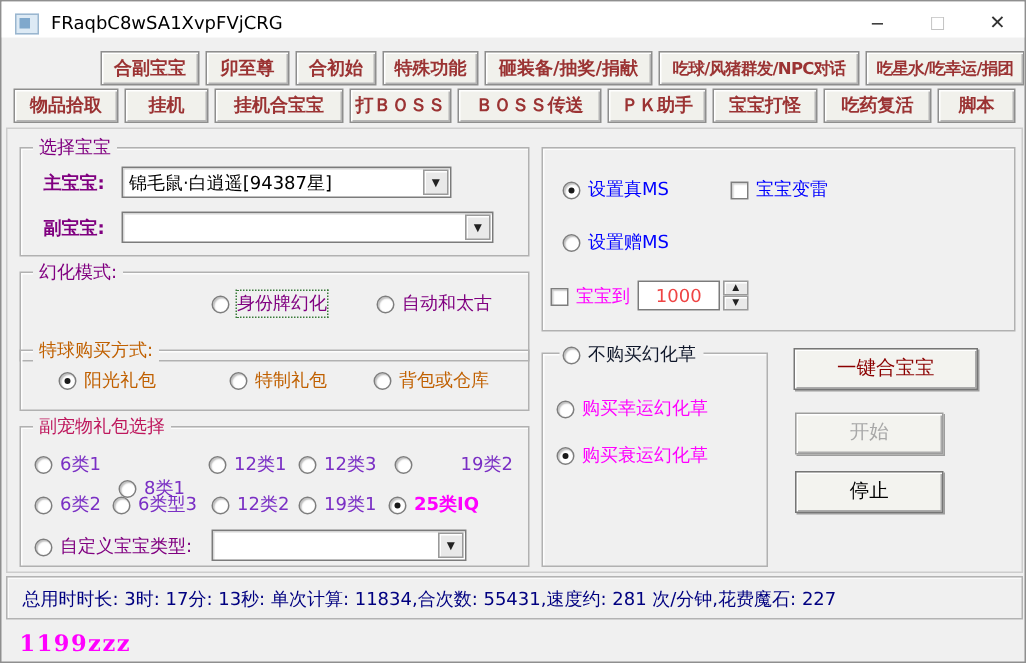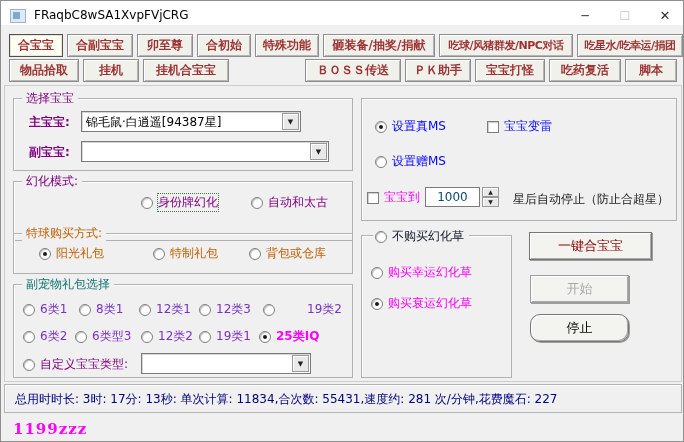--- a/index.html
+++ b/index.html
@@ -51,21 +51,21 @@
   .combo { position:absolute; background:#fff; border:1px solid #7b7b7b; box-shadow: inset 1px 1px 0 #d6d6d6; }
   .ctext { position:absolute; left:4px; top:2px; right:20px; font-size:12px; white-space:nowrap; overflow:hidden; color:#000; }
   .cbtn { position:absolute; right:1px; top:1px; bottom:1px; width:17px; background:#e9e9e9;
     border:1px solid #9a9a9a; box-shadow: inset 1px 1px 0 #fff; text-align:center;
     font-size:7px; line-height:16px; color:#222; cursor:default; }
   .pbtn { position:absolute; background:#f3f3ef; border:1px solid #767676;
     box-shadow: inset 1px 1px 0 #ffffff, inset -1px -1px 0 #ababab, 1px 1px 0 #9d9d9d;
     text-align:center; font-size:13px; cursor:default; }
   .pbtn.disabled { color:#a8a8a8; border-color:#9d9d9d; }
   .spinfield { position:absolute; background:#fff; border:1px solid #7b7b7b;
-    color:#0c4a6e; text-align:center; font-size:12px; }
+    color:#ef4444; text-align:center; font-size:12px; }
   .spin { position:absolute; width:17px; height:20px; }
   .spin div { position:absolute; left:0; width:17px; height:10px; background:#e9e9e9;
     border:1px solid #9a9a9a; box-shadow: inset 1px 1px 0 #fff;
     font-size:6px; line-height:8px; text-align:center; color:#222; cursor:default; }
   .spin .up { top:0; } .spin .dn { top:10px; }
   
   .c-purple { color:#800080; } .c-violet { color:#7a2fc4; } .c-orange { color:#c06000; }
   .c-blue { color:#0000ff; } .c-magenta { color:#ff00ff; } .c-navy { color:#0f172a; }
   .c-darkred { color:#8b0000; } .bold { font-weight:bold; }
   .lbl { position:absolute; white-space:nowrap; }
@@ -76,32 +76,32 @@
 <div class="win">
 
   <div class="titlebar">
     <div class="title-icon"></div>
     <div class="title-text">FRaqbC8wSA1XvpFVjCRG</div>
     <div class="cap-btn btn-min">─</div>
     <div class="cap-btn btn-max">☐</div>
     <div class="cap-btn btn-close">✕</div>
   </div>
 
-  <div class="tab row1 sel" style="left:8px;width:54px;">合宝宝</div>
   <div class="tab row1" style="left:66px;width:66px;">合副宝宝</div>
   <div class="tab row1" style="left:136px;width:56px;">卯至尊</div>
   <div class="tab row1" style="left:196px;width:54px;">合初始</div>
   <div class="tab row1" style="left:254px;width:64px;">特殊功能</div>
   <div class="tab row1" style="left:322px;width:112px;">砸装备/抽奖/捐献</div>
   <div class="tab row1 tab-sm" style="left:438px;width:134px;">吃球/风猪群发/NPC对话</div>
   <div class="tab row1 tab-sm" style="left:576px;width:106px;">吃星水/吃幸运/捐团</div>
 
   <div class="tab row2" style="left:8px;width:70px;">物品拾取</div>
   <div class="tab row2" style="left:82px;width:56px;">挂机</div>
   <div class="tab row2" style="left:142px;width:86px;">挂机合宝宝</div>
+  <div class="tab row2" style="left:232px;width:68px;">打ＢＯＳＳ</div>
   <div class="tab row2" style="left:304px;width:96px;">ＢＯＳＳ传送</div>
   <div class="tab row2" style="left:404px;width:66px;">ＰＫ助手</div>
   <div class="tab row2" style="left:474px;width:70px;">宝宝打怪</div>
   <div class="tab row2" style="left:548px;width:72px;">吃药复活</div>
   <div class="tab row2" style="left:624px;width:52px;">脚本</div>
 
   <div class="page"></div>
 
   <div class="group" style="left:12px;top:97px;width:340px;height:73px;">
     <span class="gtitle c-purple">选择宝宝</span>
@@ -139,27 +139,27 @@
   <div class="radio" style="left:152px;top:244px;">
     <span class="rdot"></span>
     <span class="c-orange">特制礼包</span>
   </div>
   <div class="radio" style="left:248px;top:244px;">
     <span class="rdot"></span>
     <span class="c-orange">背包或仓库</span>
   </div>
 
   <div class="group" style="left:12px;top:283px;width:340px;height:94px;">
-    <span class="gtitle" style="color:#0f766e;">副宠物礼包选择</span>
+    <span class="gtitle" style="color:#be185d;">副宠物礼包选择</span>
   </div>
   <div class="radio" style="left:22px;top:300px;">
       <span class="rdot"></span>
       <span class="c-violet">6类1</span>
     </div>
-  <div class="radio" style="left:78px;top:300px;">
+  <div class="radio" style="left:78px;top:316px;">
       <span class="rdot"></span>
       <span class="c-violet">8类1</span>
     </div>
   <div class="radio" style="left:138px;top:300px;">
       <span class="rdot"></span>
       <span class="c-violet">12类1</span>
     </div>
   <div class="radio" style="left:198px;top:300px;">
       <span class="rdot"></span>
       <span class="c-violet">12类3</span>
@@ -214,39 +214,38 @@
   </div>
   <div class="check" style="left:366px;top:188px;">
     <span class="cbox"></span>
     <span class="c-magenta">宝宝到</span>
   </div>
   <div class="spinfield" style="left:424px;top:186px;width:55px;height:20px;line-height:18px;">1000</div>
   <div class="spin" style="left:481px;top:186px;">
     <div class="up">▲</div>
     <div class="dn">▼</div>
   </div>
-  <div class="lbl" style="left:512px;top:190px;color:#1a1a1a;">星后自动停止（防止合超星）</div>
 
   <div class="group" style="left:360px;top:234px;width:151px;height:143px;"></div>
   <div class="radio" style="left:372px;top:227px;background:#f0f0f0;padding:0 5px 0 2px;">
     <span class="rdot"></span>
     <span class="c-navy">不购买幻化草</span>
   </div>
   <div class="radio" style="left:370px;top:263px;">
     <span class="rdot"></span>
     <span class="c-magenta">购买幸运幻化草</span>
   </div>
   <div class="radio sel" style="left:370px;top:294px;">
     <span class="rdot"></span>
     <span class="c-magenta">购买衰运幻化草</span>
   </div>
 
   <div class="pbtn c-darkred" style="left:528px;top:231px;width:123px;height:28px;line-height:26px;">一键合宝宝</div>
   <div class="pbtn disabled" style="left:529px;top:274px;width:99px;height:28px;line-height:26px;">开始</div>
-  <div class="pbtn" style="left:529px;top:313px;width:99px;height:28px;line-height:26px;border-radius:10px;">停止</div>
+  <div class="pbtn" style="left:529px;top:313px;width:99px;height:28px;line-height:26px;">停止</div>
 
   <div class="statusbar">
     <div class="status-text">总用时时长: 3时: 17分: 13秒: 单次计算: 11834,合次数: 55431,速度约: 281 次/分钟,花费魔石: 227</div>
   </div>
 
   <div class="watermark">1199zzz</div>
 
 </div>
 
 </body></html>

